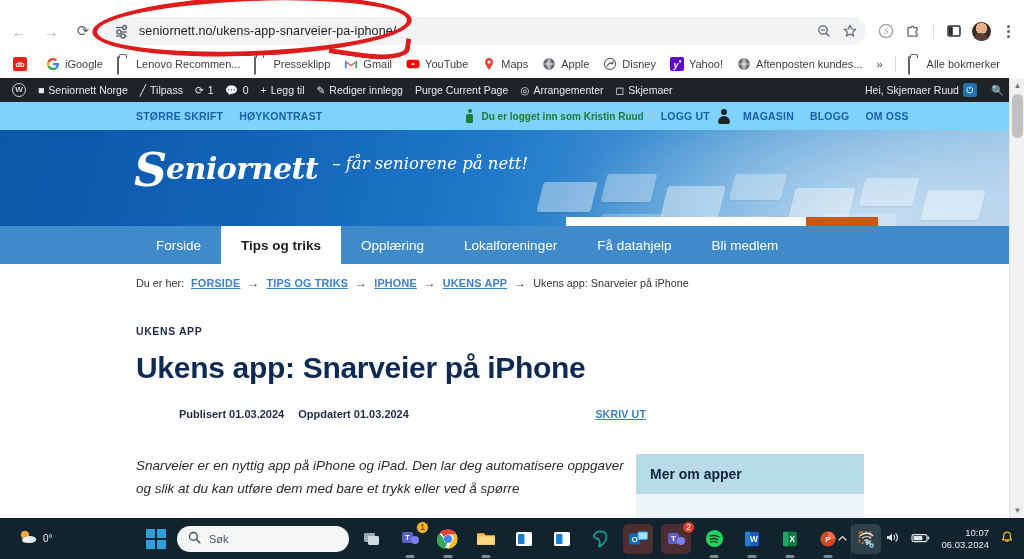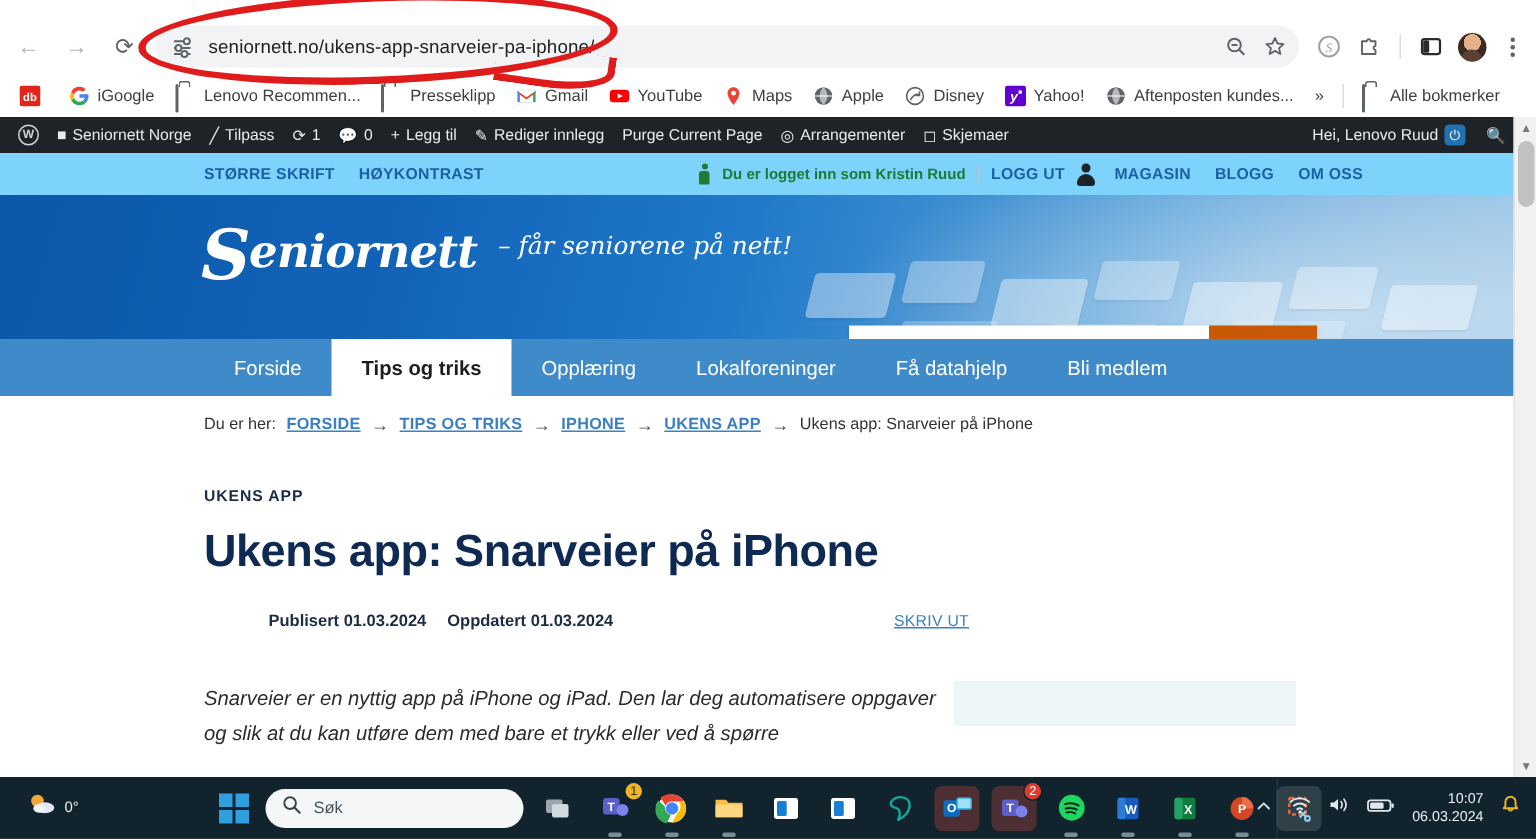--- a/index.html
+++ b/index.html
@@ -233,21 +233,21 @@
   }
   #meta-row {
     margin-top: 22px; display: flex; align-items: center;
     width: 510px;
     padding-left: 43px;
   }
   .meta-text { font-size: 11px; color: #1d2b45; font-weight: 700; }
   #meta-published { margin-right: 14px; }
   #print-link {
     margin-left: auto; font-size: 10.5px; color: #3b7fc4;
-    text-decoration: underline; font-weight: 400; letter-spacing:.2px;
+    text-decoration: underline; font-weight: 700; letter-spacing:.2px;
   }
   #body-wrap { display: flex; margin-top: 34px; }
   #body-col { width: 490px; font-style: italic; }
   #body-col p {
     font-size: 13.5px; line-height: 1.72; color: #2b2b2b;
   }
   #aside { margin-left: 10px; width: 228px; }
   #aside-head {
     background: #b7dbe8; padding: 12px 14px;
     font-size: 14px; font-weight: 700; color: #12233f;
@@ -568,21 +568,21 @@
     <span class="wp-item">
       <span>◎</span>
       <span>Arrangementer</span>
     </span>
     <span class="wp-item">
       <span>◻</span>
       <span>Skjemaer</span>
     </span>
 
     <span class="wp-right">
-      <span>Hei, Lenovo Ruud</span>
+      <span>Hei, Skjemaer Ruud</span>
       <span class="wp-badge">⏻</span>
       <span style="margin-left:10px;">🔍</span>
     </span>
   </div>
 
   <div id="util-bar">
     <a class="util-link">STØRRE SKRIFT</a>
     <a class="util-link">HØYKONTRAST</a>
 
     <span id="util-center">
@@ -654,20 +654,21 @@
       <span class="meta-text" id="meta-published">Publisert 01.03.2024</span>
       <span class="meta-text">Oppdatert 01.03.2024</span>
       <a id="print-link">SKRIV UT</a>
     </div>
 
     <div id="body-wrap">
       <div id="body-col">
         <p>Snarveier er en nyttig app på iPhone og iPad. Den lar deg automatisere oppgaver og slik at du kan utføre dem med bare et trykk eller ved å spørre</p>
       </div>
       <div id="aside">
+        <div id="aside-head">Mer om apper</div>
         <div id="aside-body"></div>
       </div>
     </div>
   </div>
 </div>
 
 <div id="page-scrollbar">
   <div id="sb-up">▲</div>
   <div id="sb-thumb"></div>
   <div id="sb-down">▼</div>

